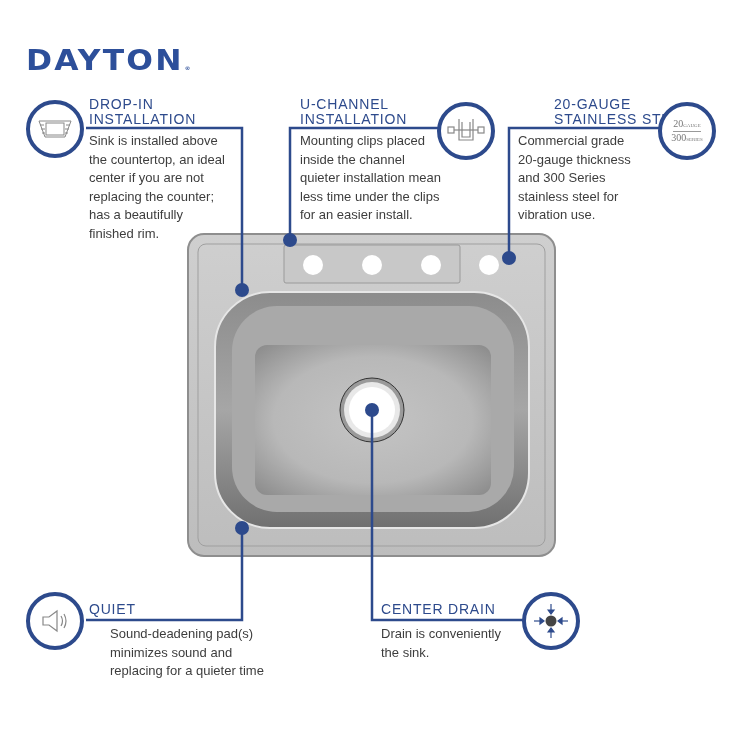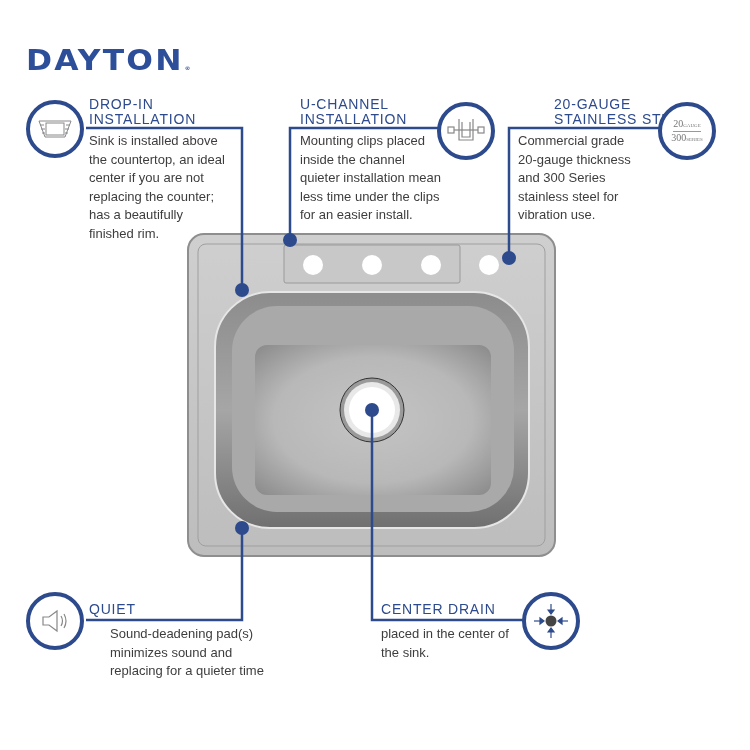--- a/index.html
+++ b/index.html
@@ -159,15 +159,15 @@
         <path d="M17 31 L20 27 L23 31 Z"></path>
         <path d="M3 20 H11"></path>
         <path d="M9 17 L13 20 L9 23 Z"></path>
         <path d="M37 20 H29"></path>
         <path d="M31 17 L27 20 L31 23 Z"></path>
       </g>
       <circle cx="20" cy="20" r="5.5" fill="#444"></circle>
     </svg>
 </div>
 <div class="abs body" style="left:381px;top:625px;">
-    <div>placed in the center of</div>
+  <div>Drain is conveniently</div>
     <div>the sink.</div>
 </div>
 
 </body></html>

